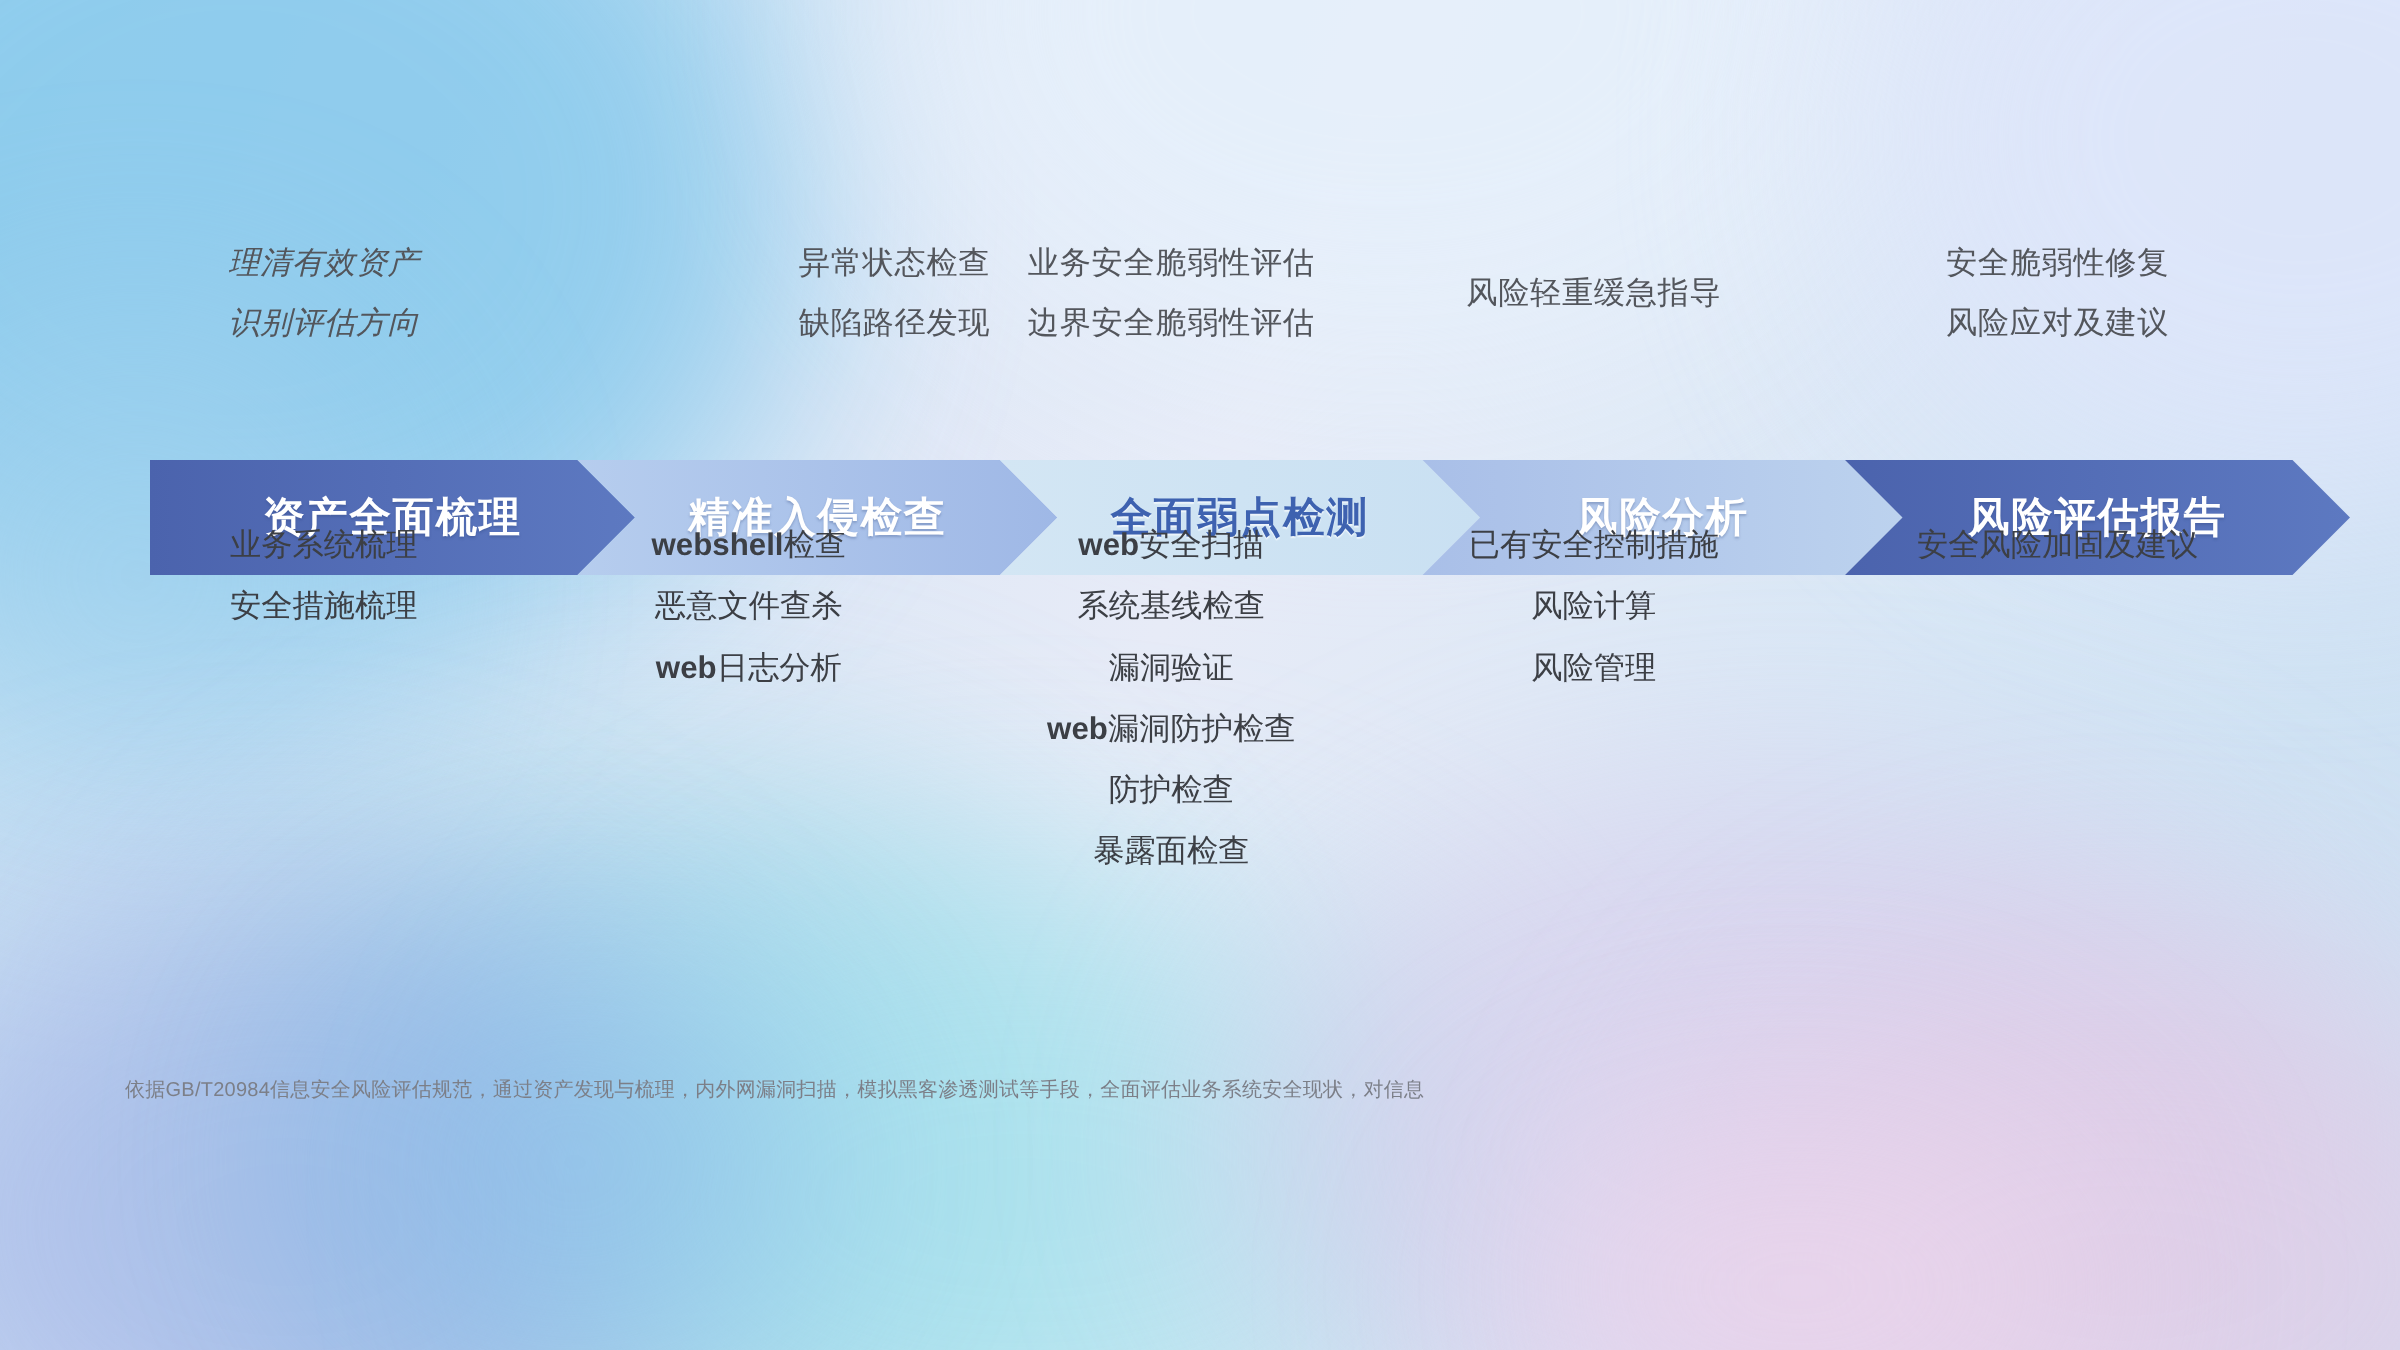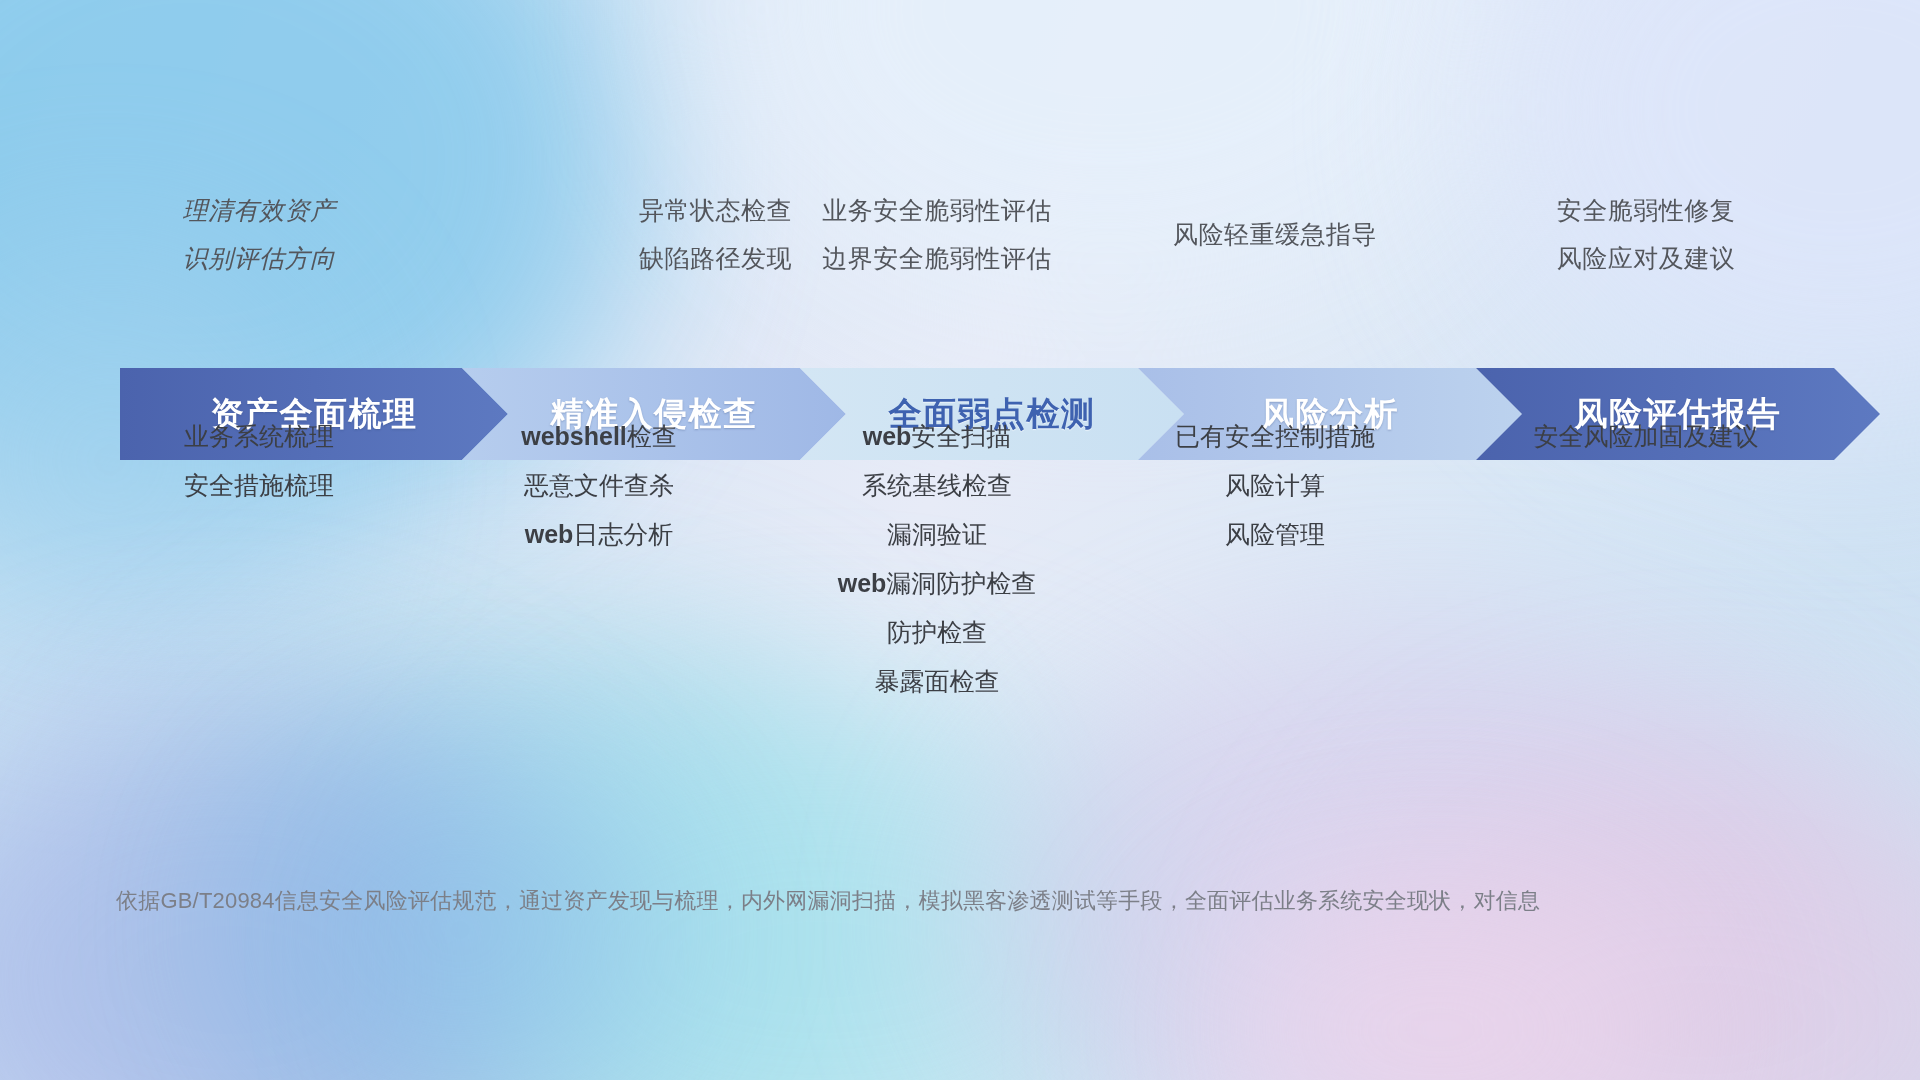--- a/index.html
+++ b/index.html
@@ -82,27 +82,26 @@
     color: #3c3f45;
     font-size: 25px;
     line-height: 49px;
   }
   .bot-col .ln { display: block; white-space: nowrap; }
   .bot-col .ln b { font-weight: bold; margin-top: 32px; }
 
   
   .footer {
     position: absolute;
-    left: 100px; top: 884px;
+    left: 100px; top: 856px;
     width: 1520px;
     color: #7c7f88;
-    font-size: 22px;
+    font-size: 16px;
     line-height: 33px;
     letter-spacing: .2px;
-    margin-left: 16px;
   }
   .footer .ln { display: block; }
 </style>
 </head>
 <body>
 
 <div id="stage">
   <div class="blob b1"></div>
   <div class="blob b8"></div>
   <div class="blob b7"></div>

